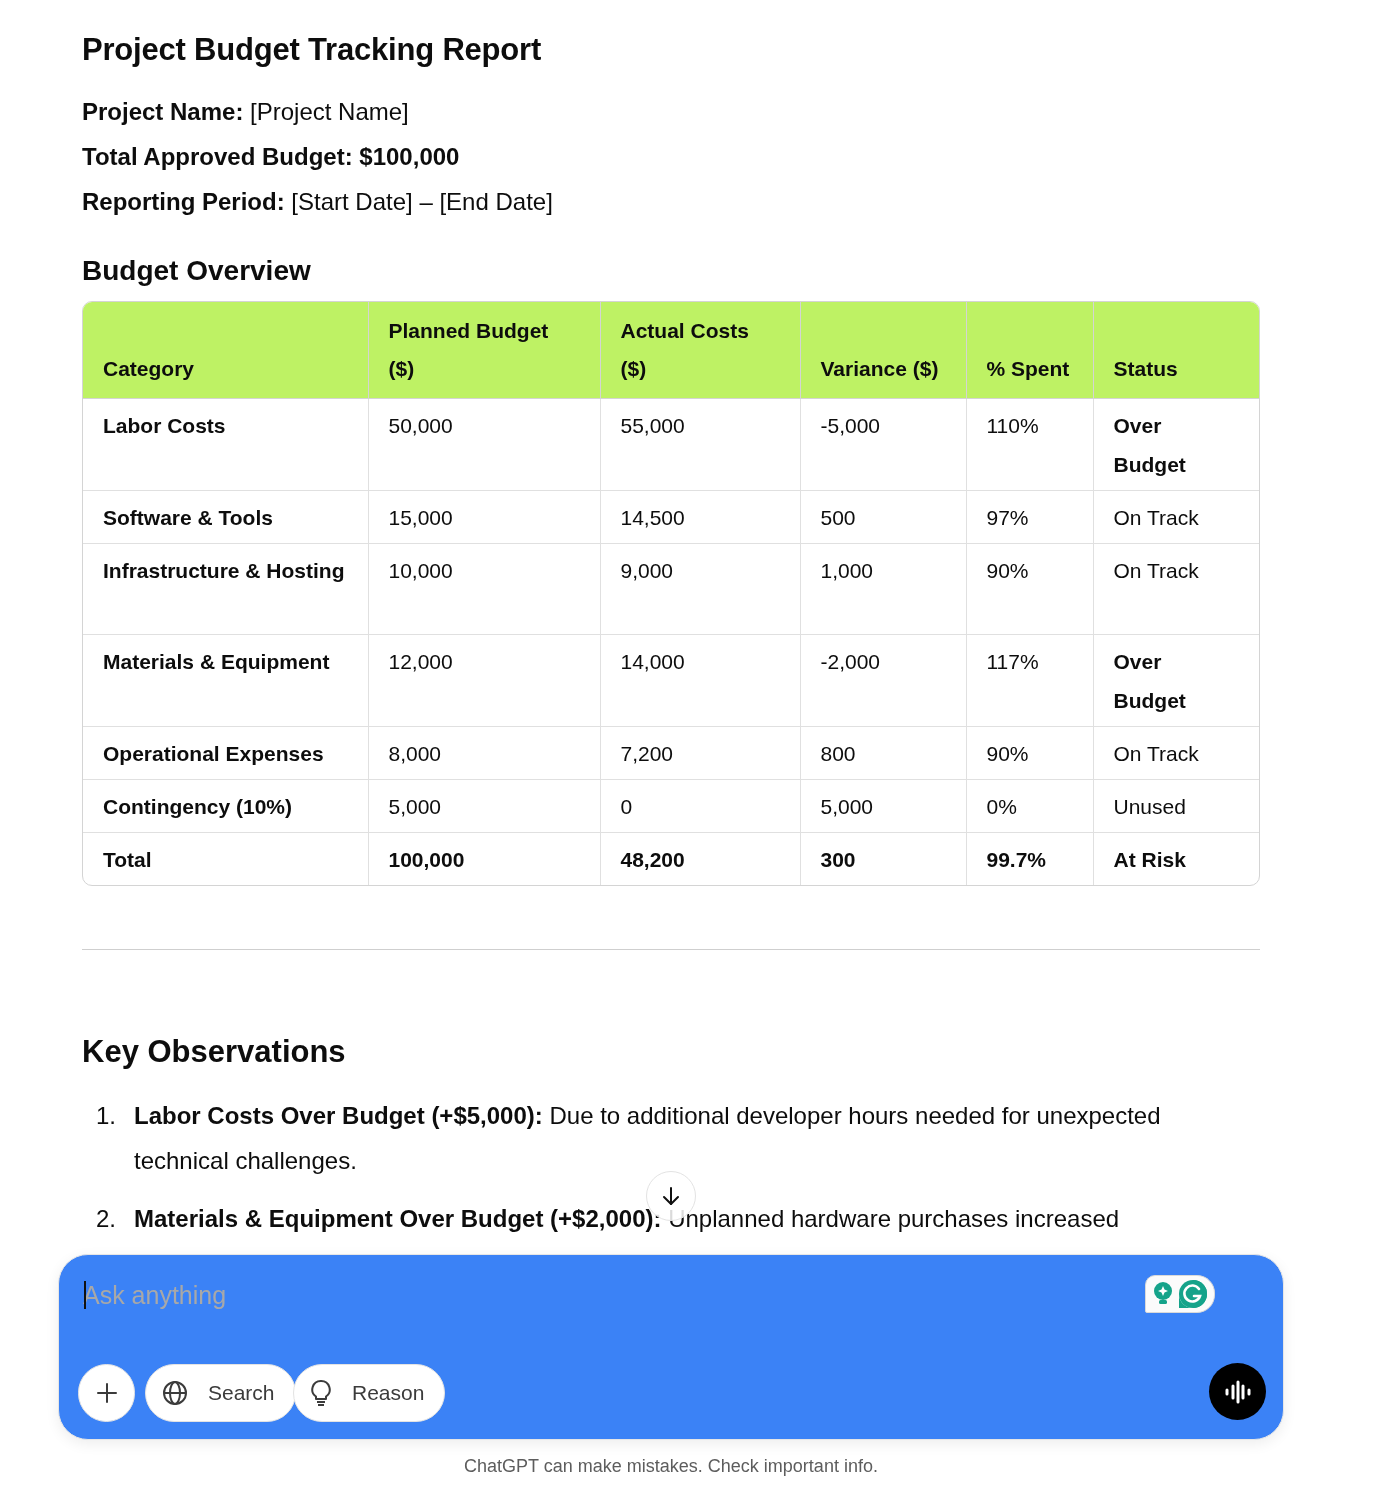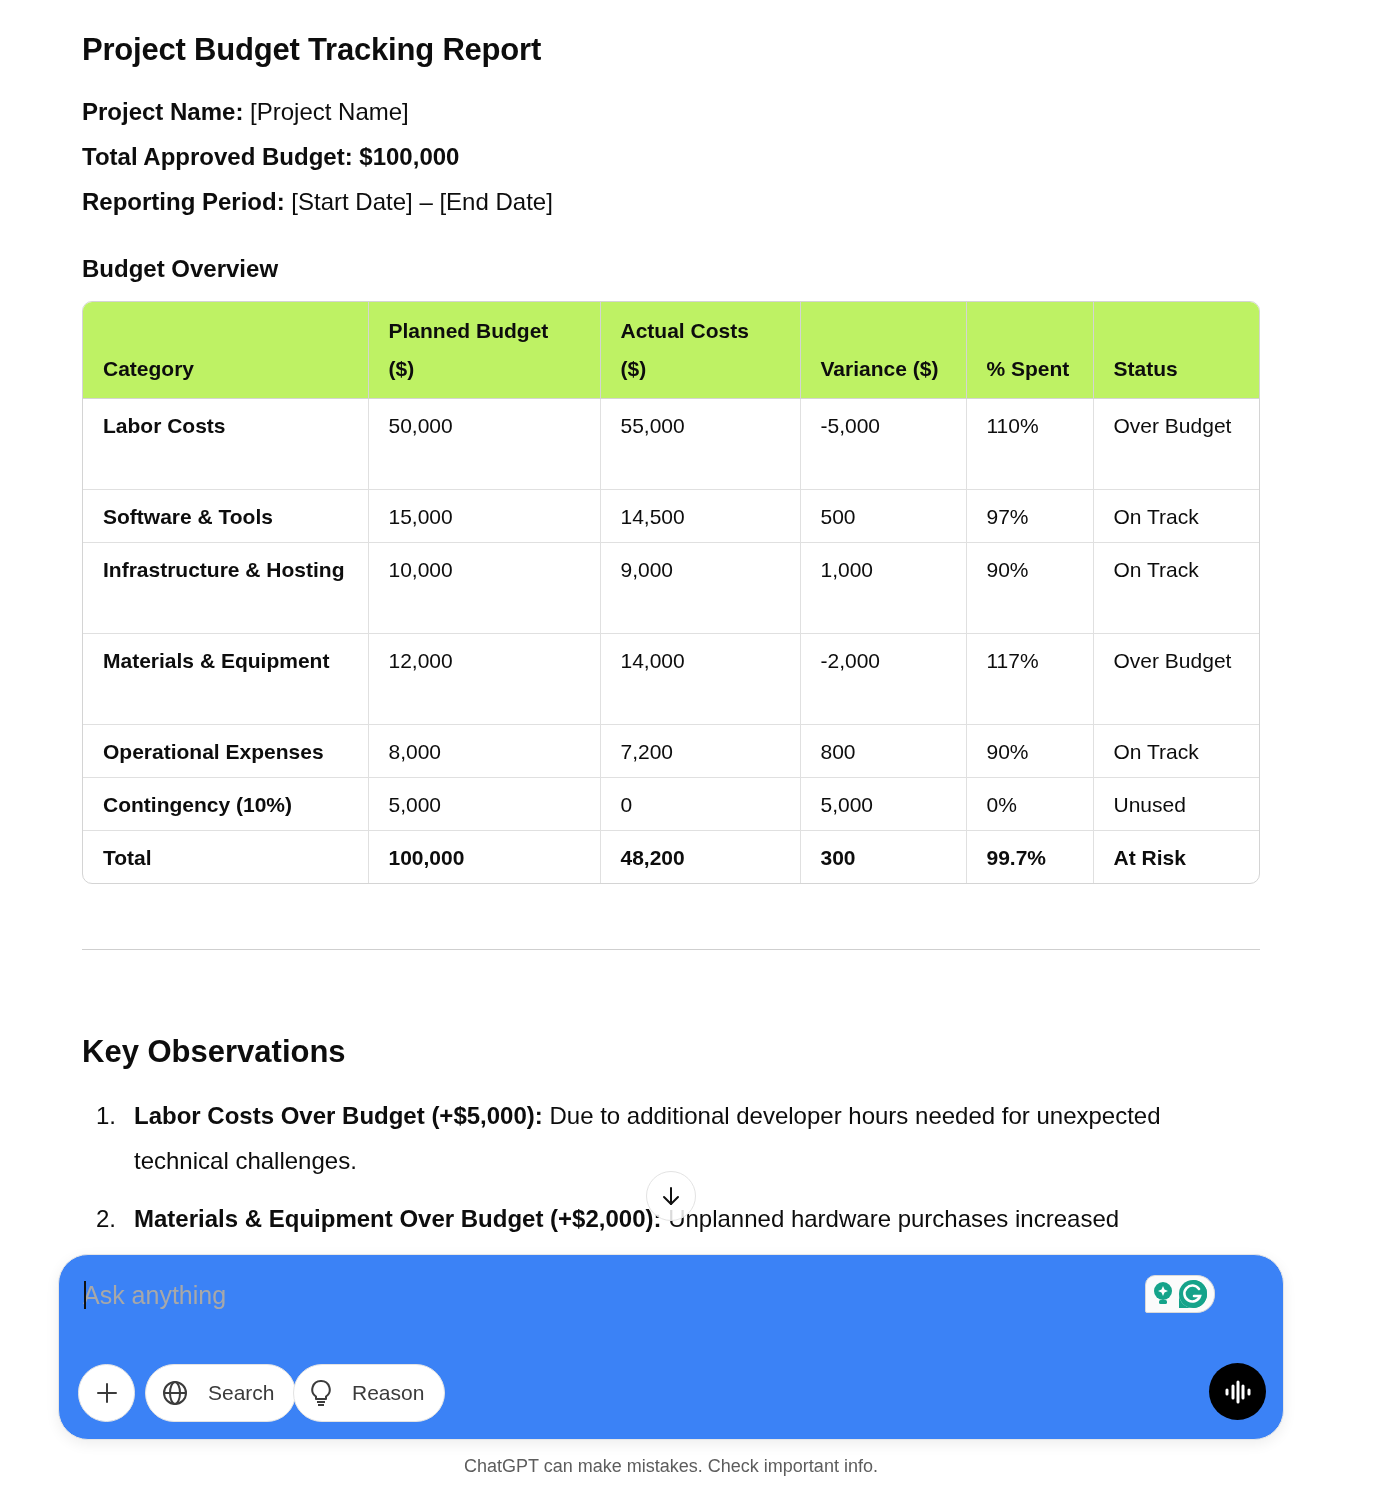--- a/index.html
+++ b/index.html
@@ -38,21 +38,21 @@
       white-space: nowrap;
     }
     .meta-line b { font-weight: 700; }
     .meta-1 { top: 98px; }
     .meta-2 { top: 143px; }
     .meta-3 { top: 188px; }
     .section-title {
       position: absolute;
       top: 255px;
       left: 0;
-      font-size: 24px;
+      font-size: 28px;
       font-weight: 700;
       white-space: nowrap;
     }
     .table-wrap {
       position: absolute;
       top: 301px;
       left: 0;
       width: 1178px;
       border: 1px solid #d4d4d4;
       border-radius: 10px;
@@ -86,21 +86,21 @@
       text-align: left;
       vertical-align: top;
       padding: 7px 20px 6px 20px;
       line-height: 39px;
       border-right: 1px solid #e0e0e0;
       border-bottom: 1px solid #e0e0e0;
     }
     tbody td:last-child { border-right: none; }
     tbody tr:last-child td { border-bottom: none; }
     tbody td:first-child { font-weight: 700; }
-    td.bold { font-weight: 400; }
+    td.bold { font-weight: 700; }
     tr.total td { font-weight: 700; }
     tr.tall td { height: 91px; }
     tr.short td { height: 52px; }
     .divider {
       position: absolute;
       top: 949px;
       left: 0;
       width: 1178px;
       height: 1px;
       background: #cfcfcf;

